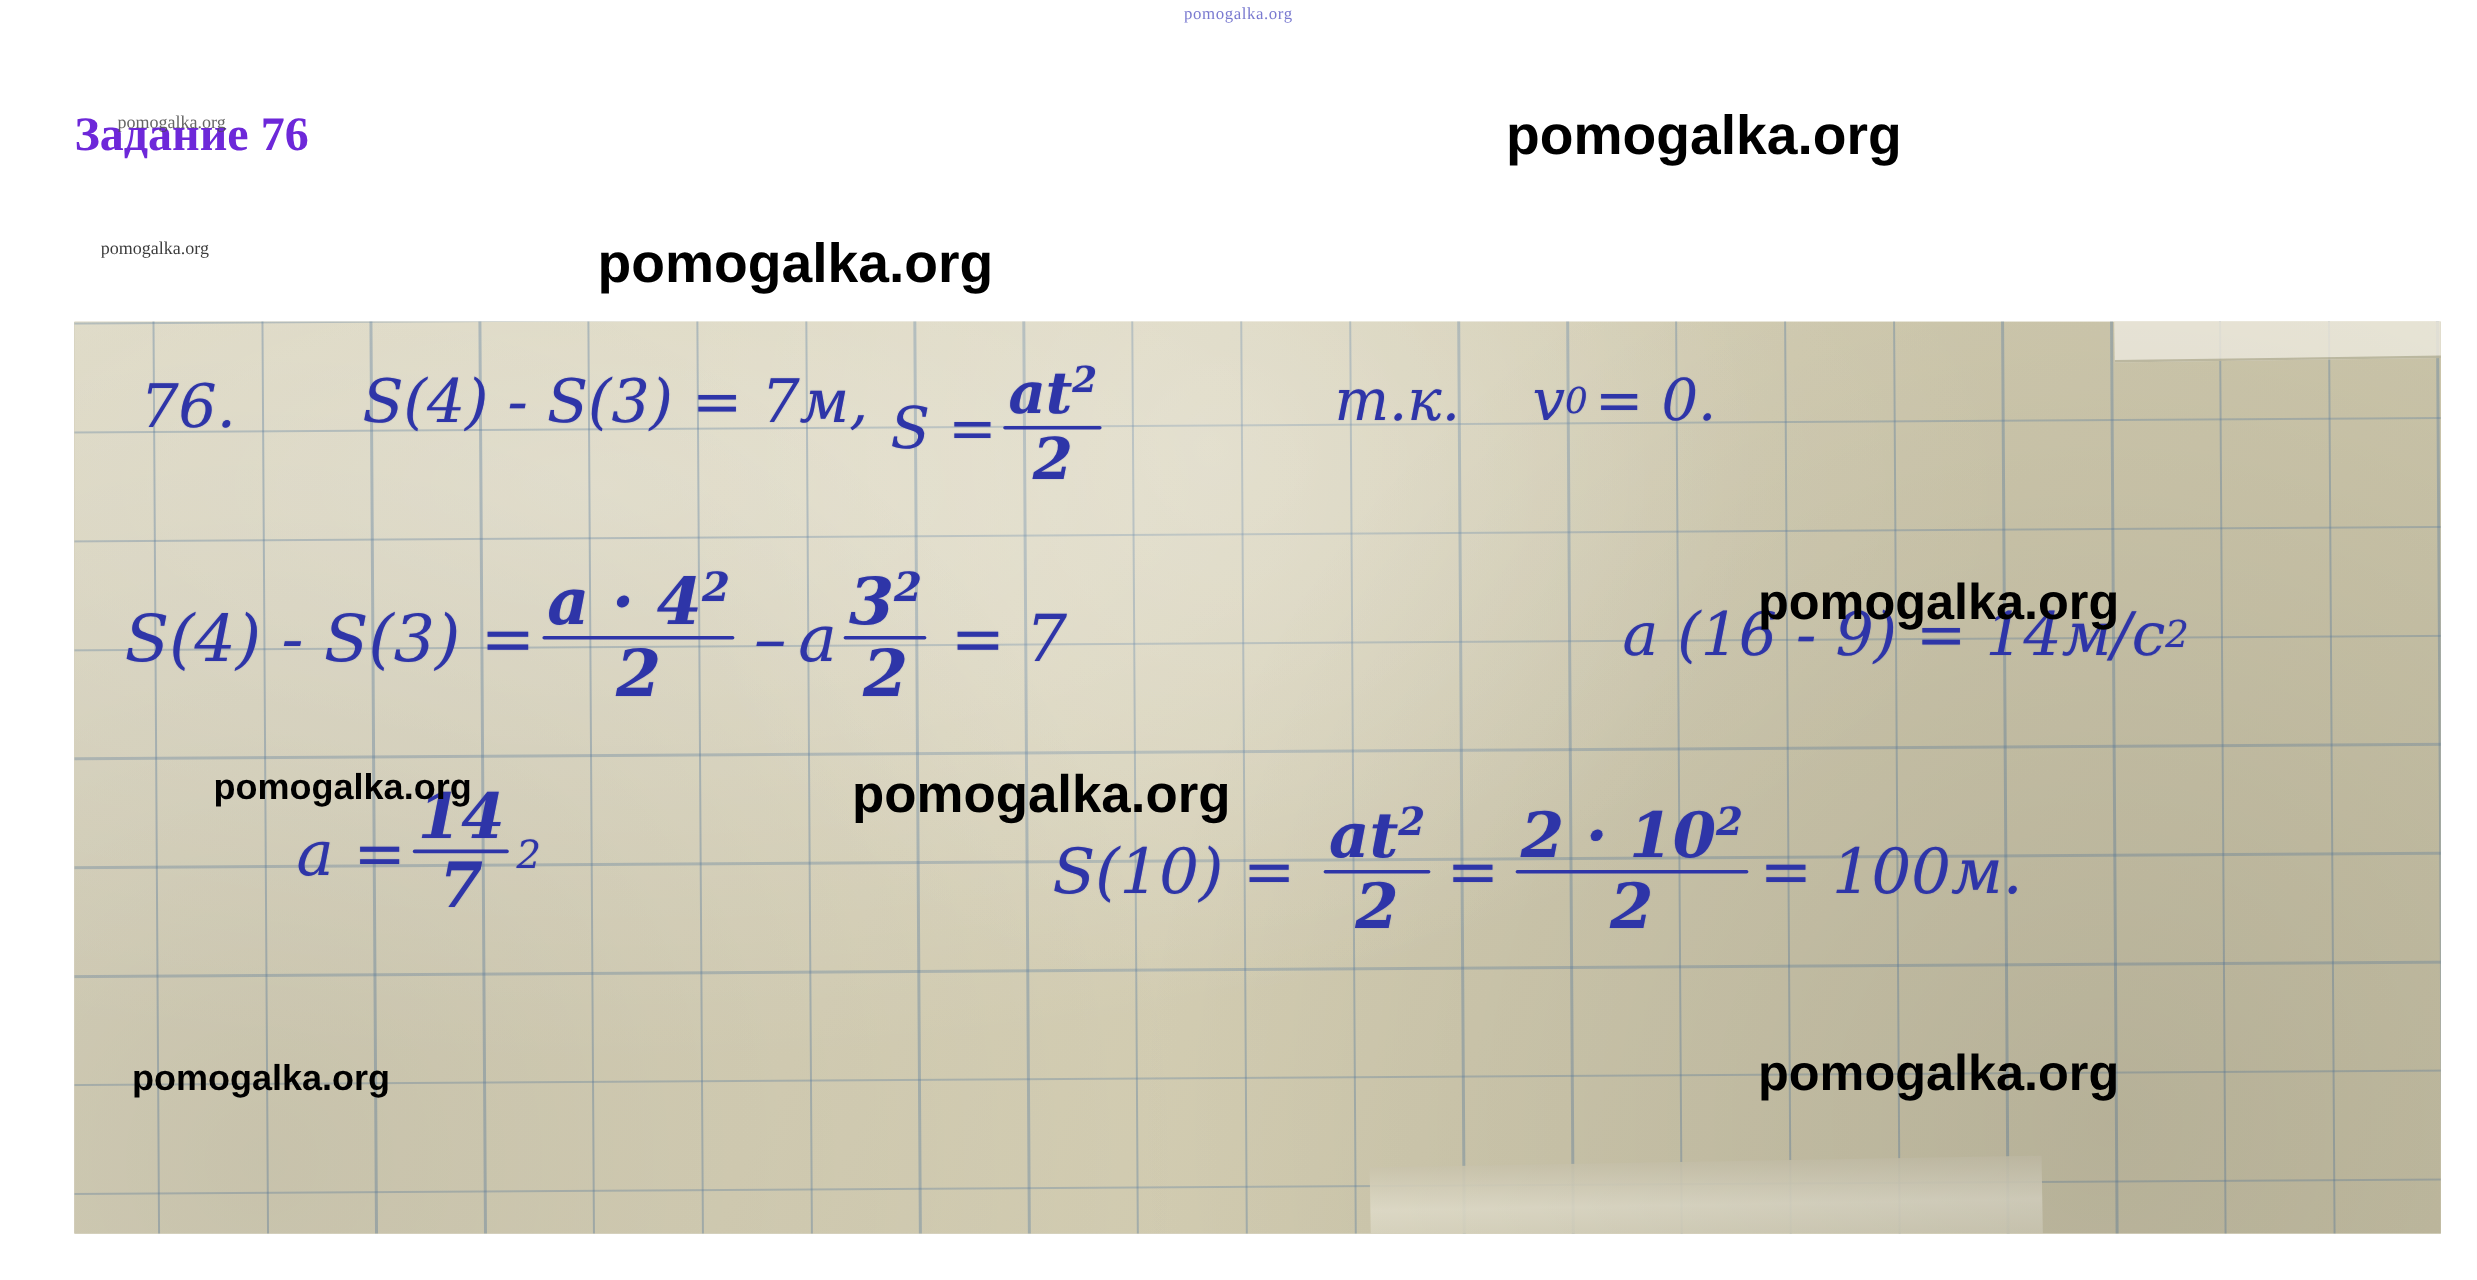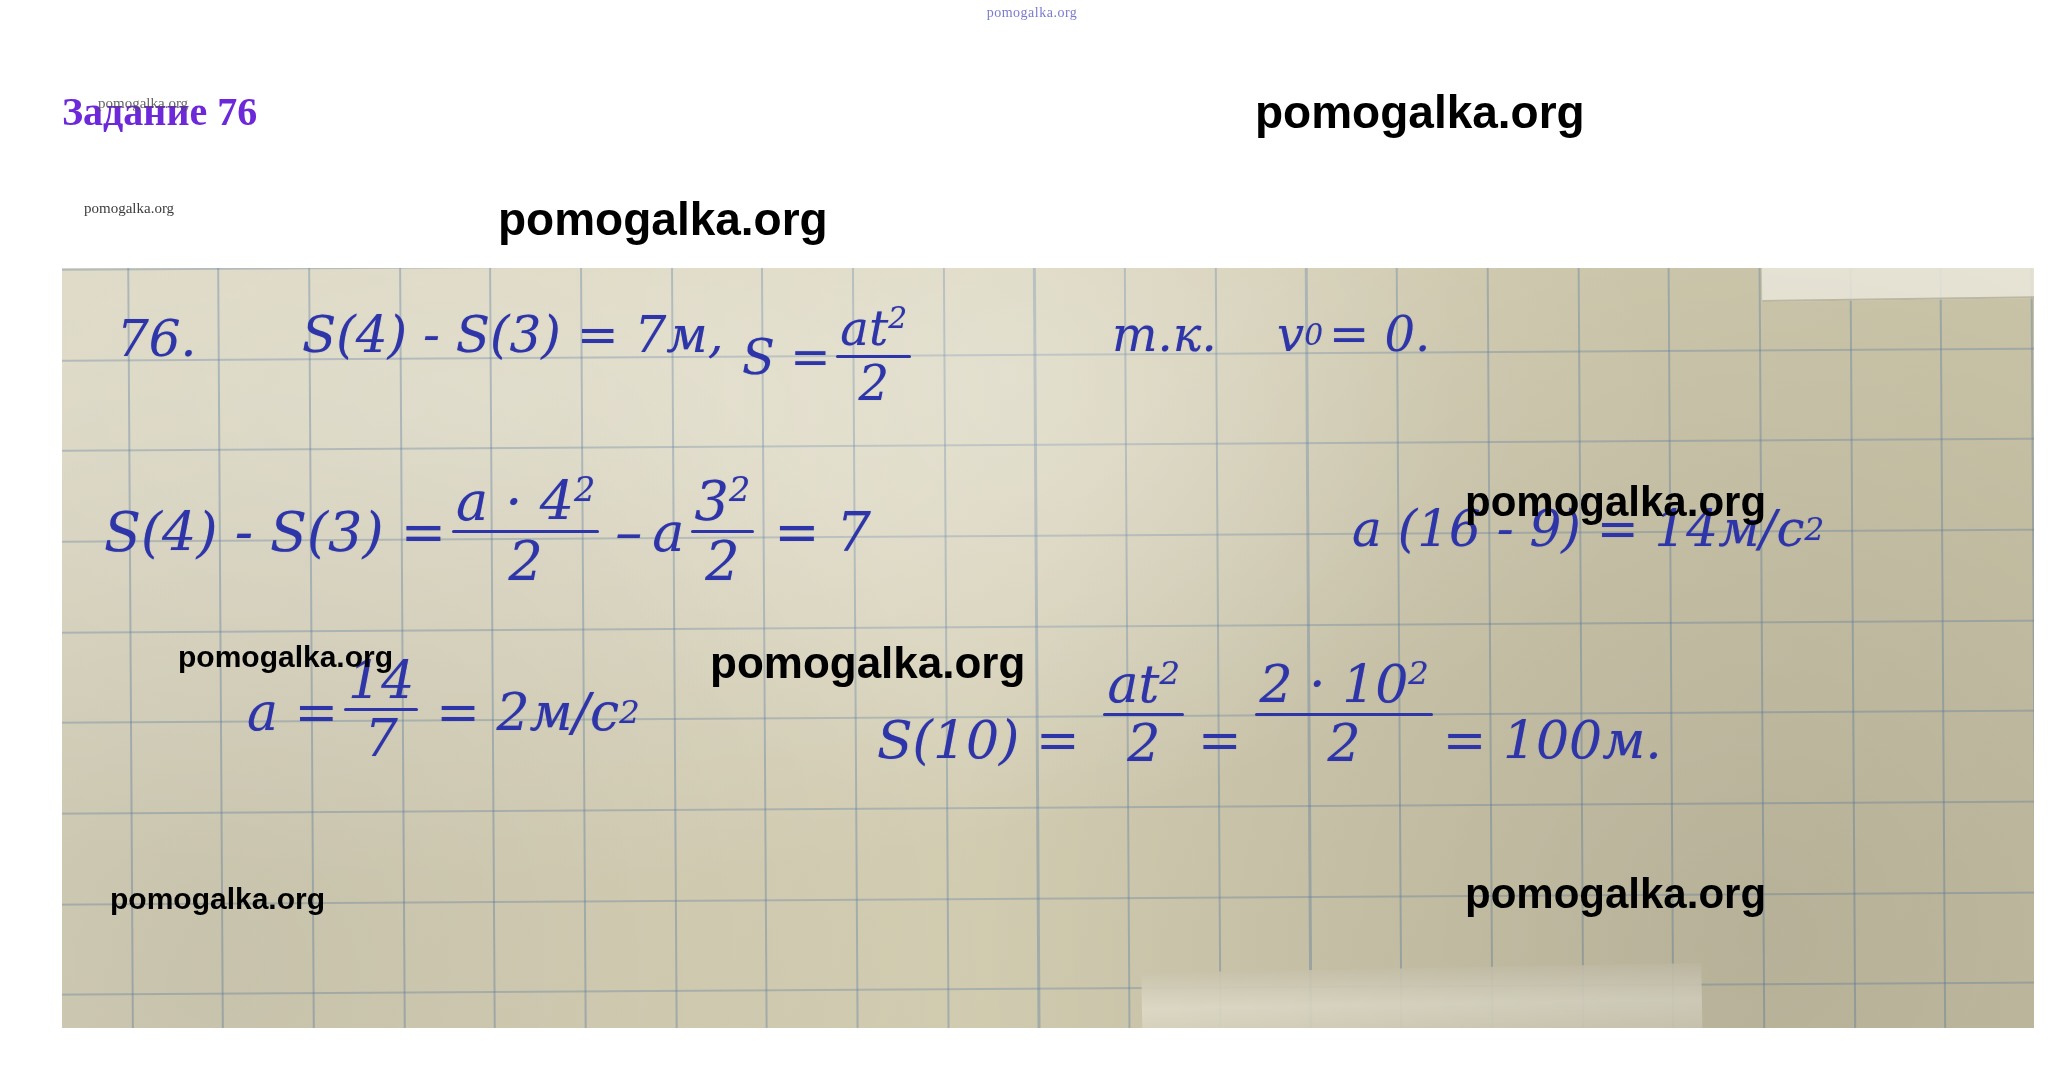--- a/index.html
+++ b/index.html
@@ -152,20 +152,21 @@
   }
 
   .frac {
     display: inline-flex;
     flex-direction: column;
     align-items: center;
     vertical-align: middle;
     margin: 0 6px;
     position: relative;
     top: -2px;
+    font-weight: bold;
   }
   .frac .num {
     line-height: 0.95;
     padding: 0 4px;
   }
   .frac .bar {
     width: 100%;
     min-width: 52px;
     height: 3px;
     background: #2e35a8;
@@ -252,25 +253,24 @@
         <sup class="sup">2</sup>
     </div>
 
     <div class="hand row" style="left:185px; top:390px; font-size:52px;">
       <span>a =</span>
       <span class="frac">
         <span class="num">14</span>
         <span class="bar"></span>
         <span class="den">7</span>
       </span>
-      <span style="margin-left:12px;">= 2м/с</span>
         <sup class="sup">2</sup>
     </div>
 
-    <div class="hand row" style="left:815px; top:392px; font-size:52px;align-items:flex-end;">
+    <div class="hand row" style="left:815px; top:404px; font-size:52px;">
       <span>S(10) =</span>
       <span class="frac" style="margin-left:24px;">
         <span class="num"><span>at</span><sup class="sup">2</sup></span>
         <span class="bar"></span>
         <span class="den">2</span>
       </span>
       <span style="margin:0 8px;">=</span>
       <span class="frac">
         <span class="num"><span>2 · 10</span><sup class="sup">2</sup></span>
         <span class="bar"></span>

